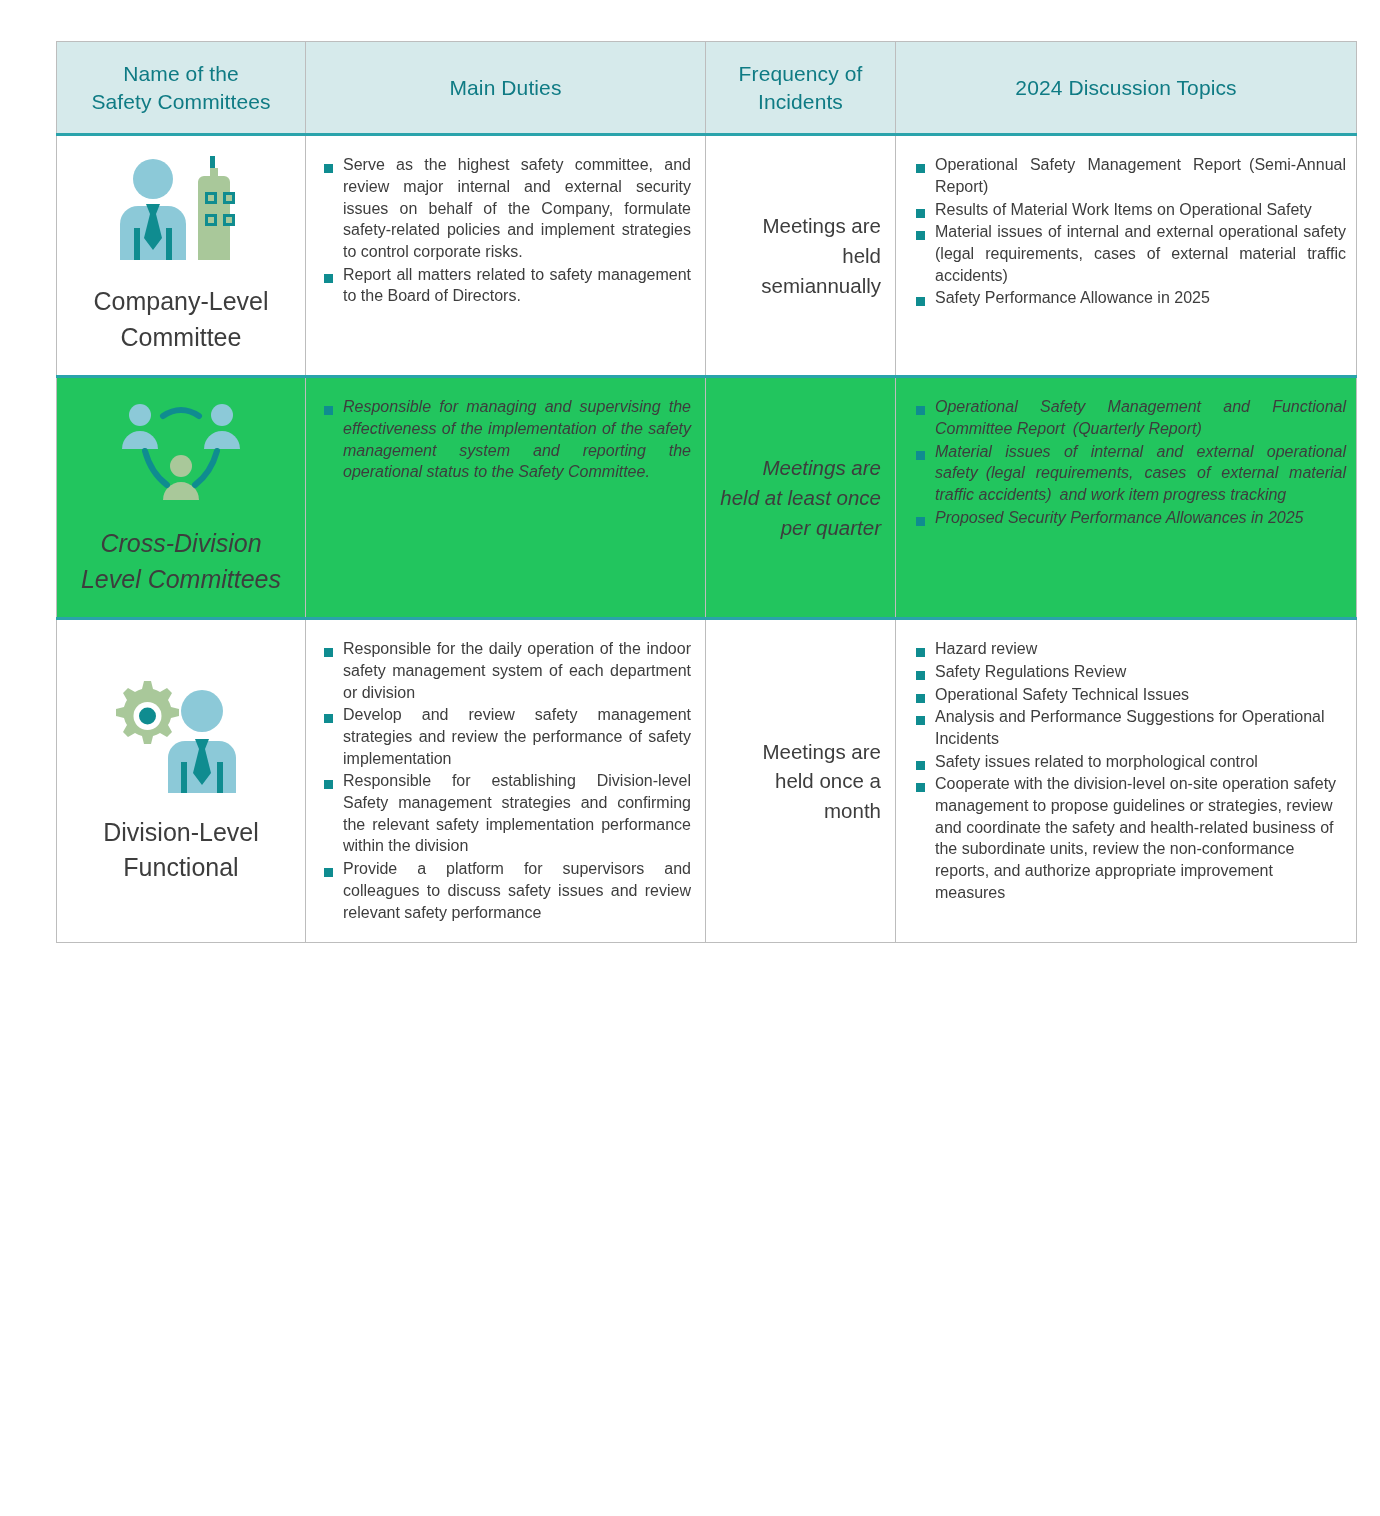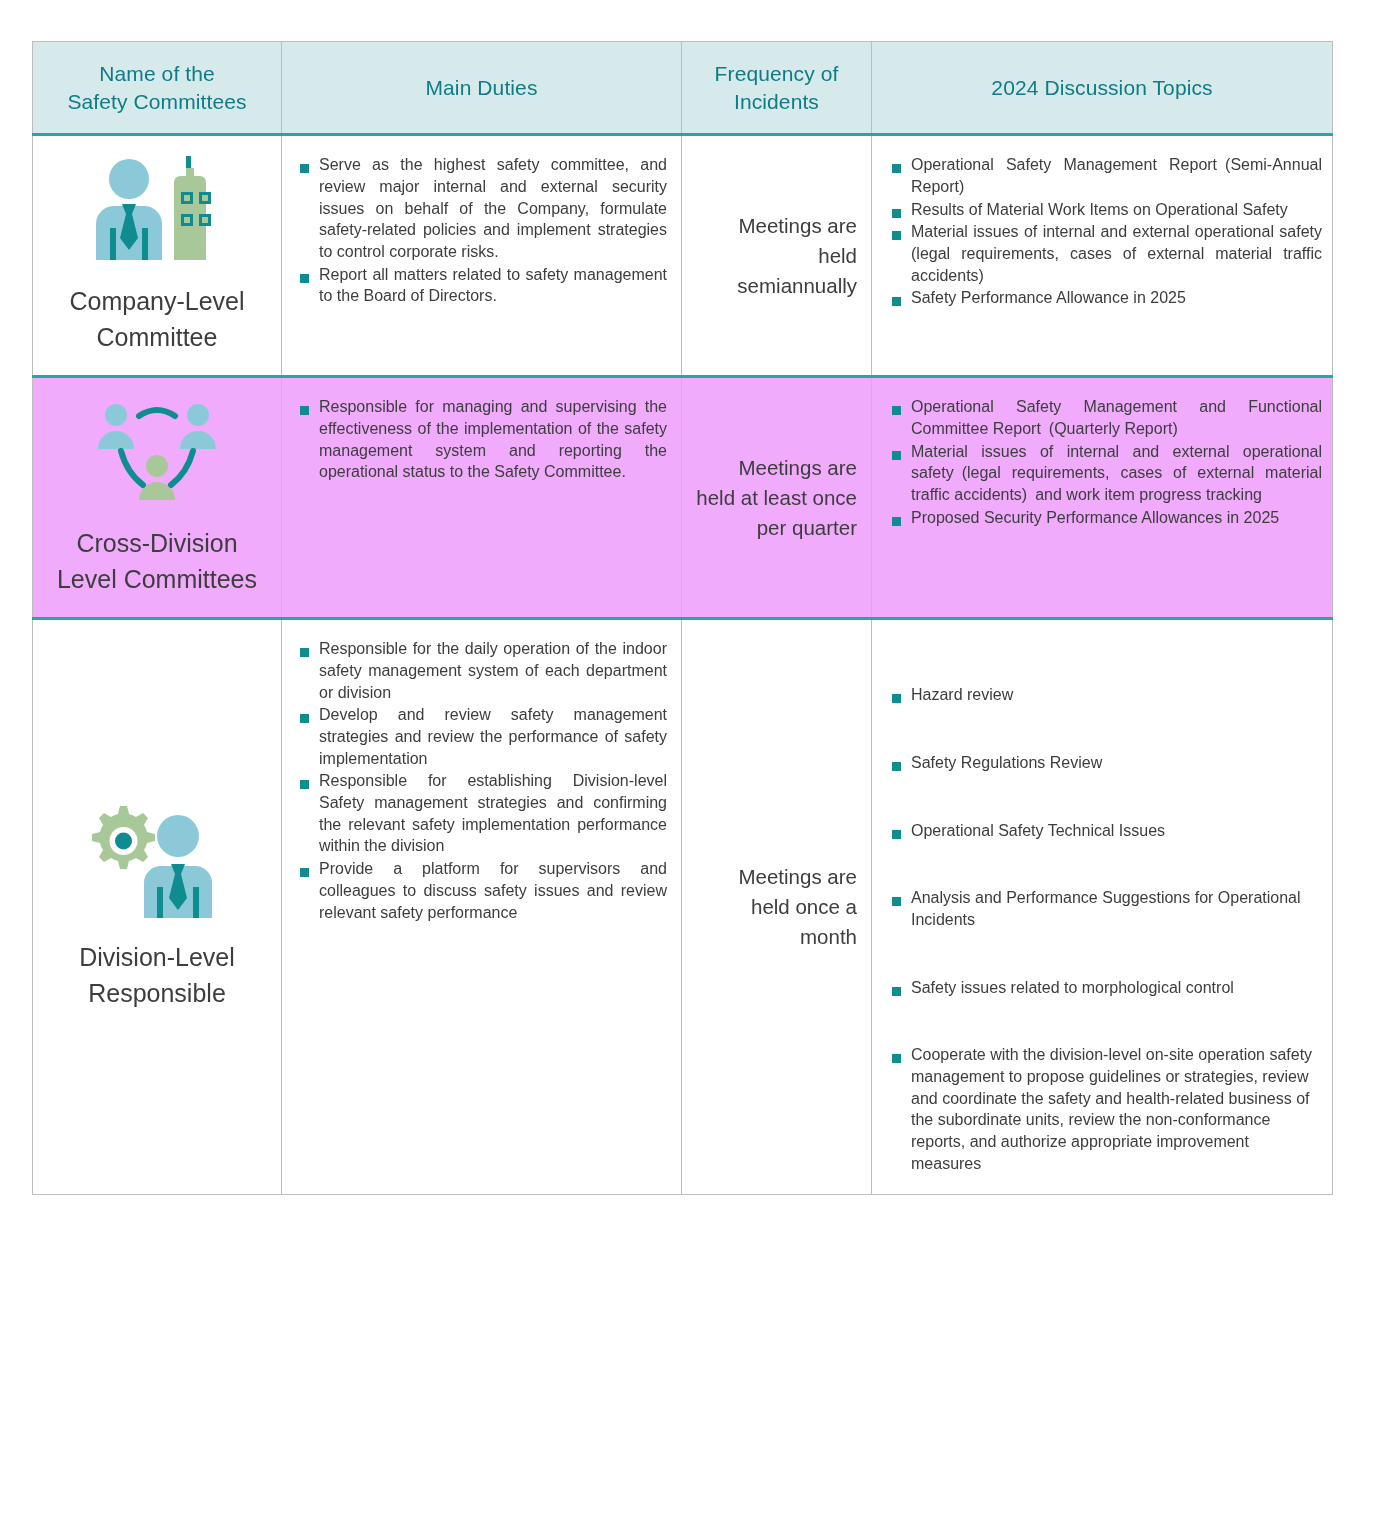--- a/index.html
+++ b/index.html
@@ -16,21 +16,21 @@
 
   .page {
     position: relative;
     width: 1380px;
     height: 1516px;
     box-sizing: border-box;
   }
 
   table.committee-table {
     position: absolute;
-    left: 32px;
+    left: 56px;
     top: 41px;
     width: 1300px;
     border-collapse: collapse;
     table-layout: fixed;
   }
 
   
   thead th {
     background: #d6eaeb;
     color: #0f7b84;
@@ -56,21 +56,22 @@
     border-right: 1px solid #bdbdbd;
     padding: 0;
   }
   tbody tr.row-sep > td {
     border-bottom: 3px solid #2aa3ab;
   }
   tbody tr.last-row > td {
     border-bottom: 1px solid #bdbdbd;
   }
   tbody tr.alt > td {
-    background: #f0abfc;
+    background: #22c55e;
+    font-style: italic;
   }
 
   
   col.c-name { width: 249px; }
   col.c-duty { width: 400px; }
   col.c-freq { width: 190px; }
   col.c-topic { width: 461px; }
 
   
   .name-cell {
@@ -111,21 +112,21 @@
   }
   ul.bullets li::before {
     content: "";
     position: absolute;
     left: 2px;
     top: 10px;
     width: 9px;
     height: 9px;
     background: #0f8c90;
   }
-  ul.bullets.tight li { text-align: left; margin-top: 46px; }
+  ul.bullets.tight li { text-align: left; }
 
   
   .freq-cell {
     text-align: right;
     vertical-align: middle !important;
     font-size: 20.5px;
     color: #3d3d3d;
     line-height: 1.45;
     padding: 10px 14px;
   }
@@ -260,21 +261,21 @@
               <circle cx="41.5" cy="43" r="8.5" class="ic-teal"></circle>
               <circle cx="96" cy="38" r="21" class="ic-blue"></circle>
               <path d="M62 120 V85 a17 17 0 0 1 17 -17 h34 a17 17 0 0 1 17 17 v35 z" class="ic-blue"></path>
               <rect x="75" y="89" width="6" height="31" class="ic-teal"></rect>
               <rect x="111" y="89" width="6" height="31" class="ic-teal"></rect>
               <path d="M89 66 h14 l-4 10 6 24 -9 12 -9 -12 6 -24 z" class="ic-teal"></path>
             </svg>
           </span>
           <span class="name-label">
             <span>Division-Level</span><br>
-            <span>Responsible</span>
+            <span>Functional</span>
           </span>
         </td>
 
         <td>
           <ul class="bullets">
             <li>Responsible for the daily operation of the indoor safety management system of each department or division</li>
             <li>Develop and review safety management strategies and review the performance of safety implementation</li>
             <li>Responsible for establishing Division-level Safety management strategies and confirming the relevant safety implementation performance within the division</li>
             <li>Provide a platform for supervisors and colleagues to discuss safety issues and review relevant safety performance</li>
           </ul>

